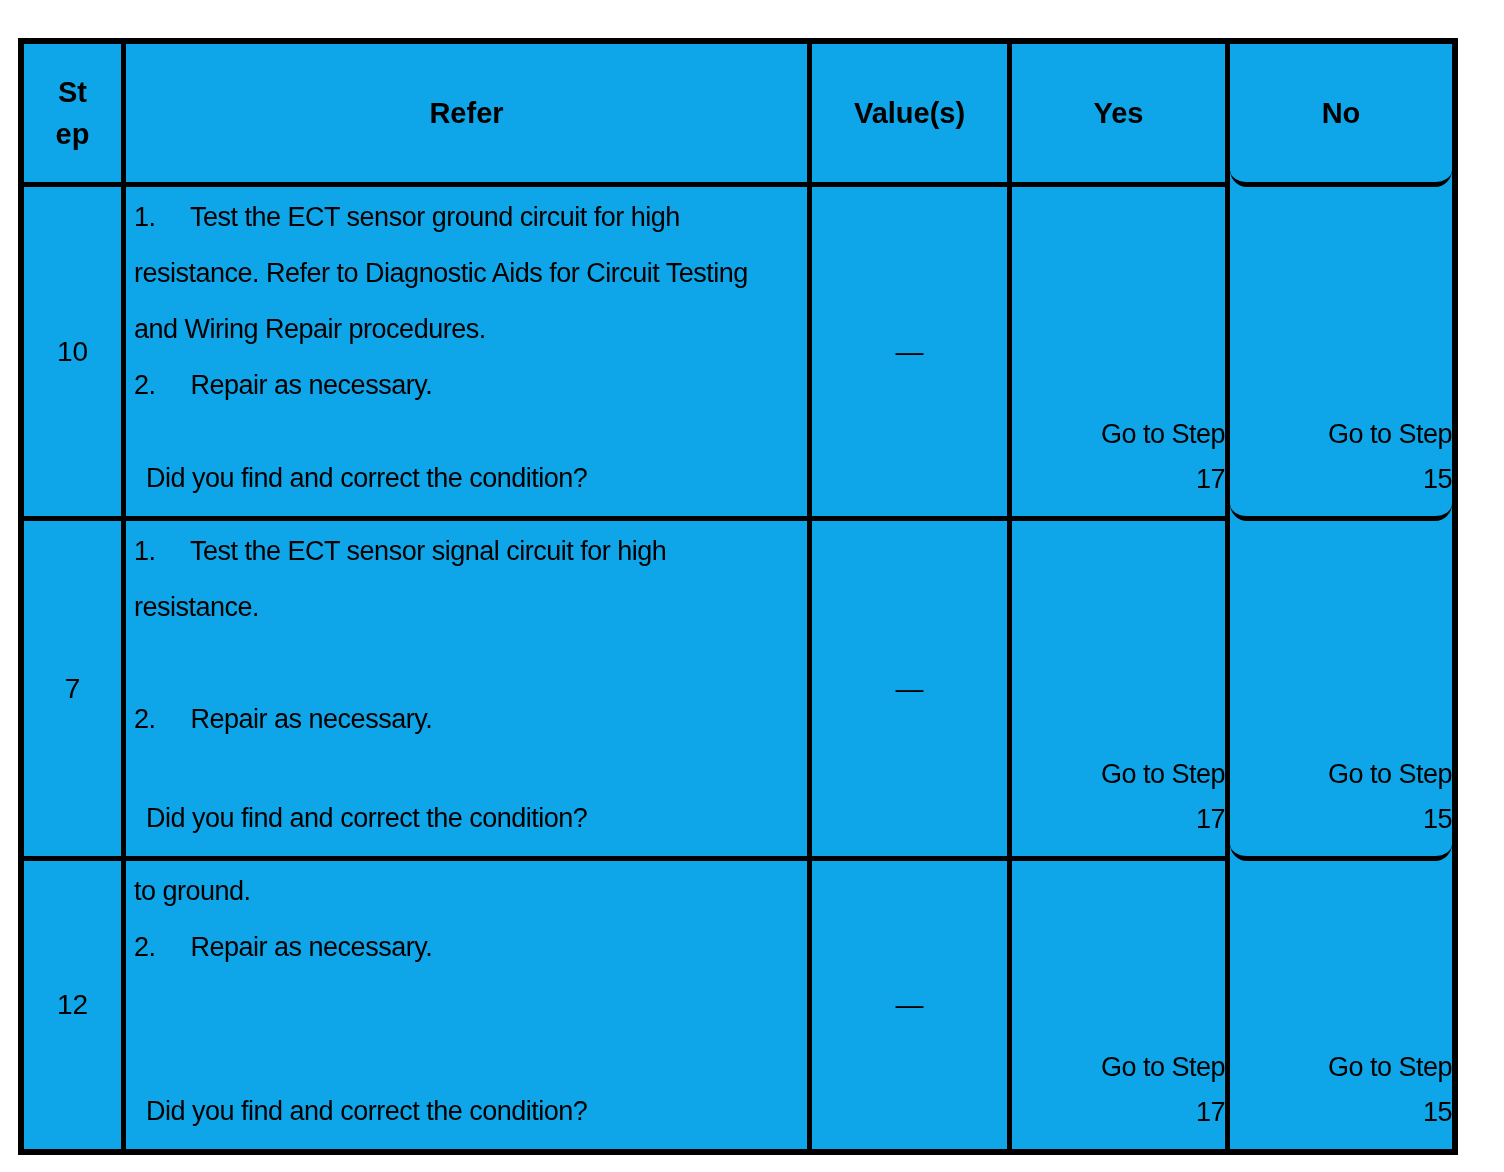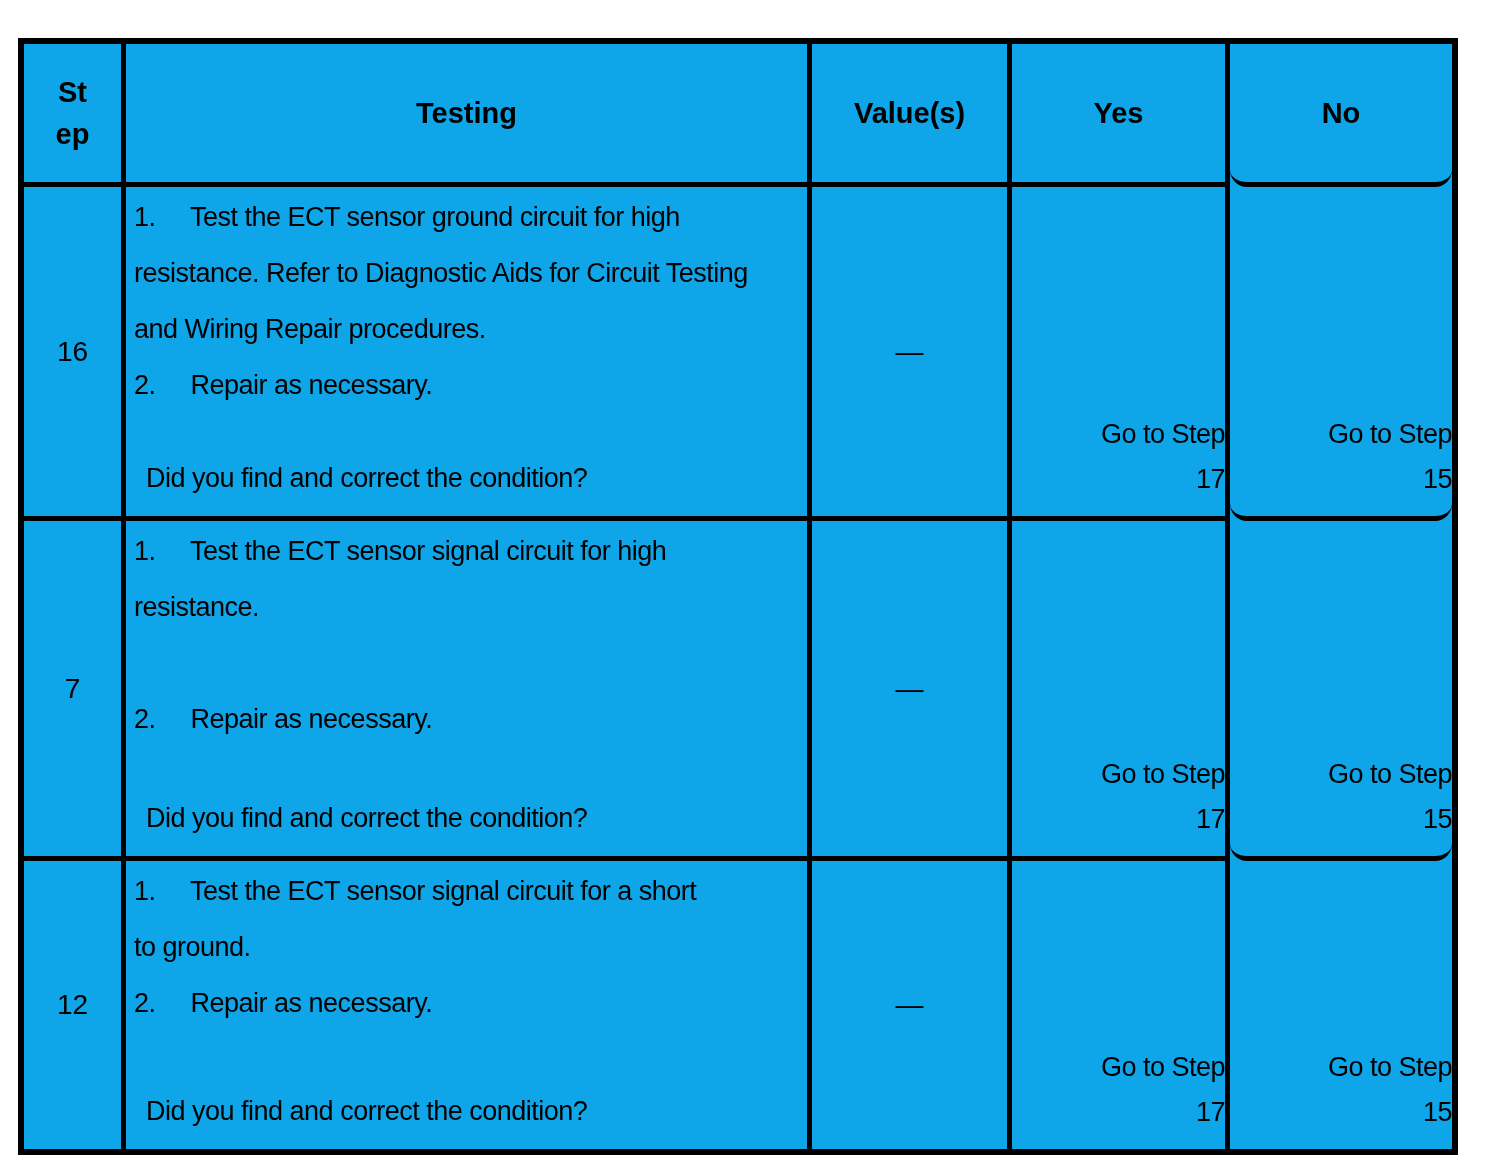--- a/index.html
+++ b/index.html
@@ -86,34 +86,34 @@
 </head>
 <body>
 
 <div class="doc-table">
 
   <div class="cell hcell">
     <div>St</div>
     <div>ep</div>
   </div>
   <div class="cell hcell">
-    <div>Testing</div>
+    <div>Refer</div>
   </div>
   <div class="cell hcell">
     <div>Value(s)</div>
   </div>
   <div class="cell hcell">
     <div>Yes</div>
   </div>
   <div class="cell hcell last-col">
     <div>No</div>
   </div>
 
   <div class="cell step-cell">
-    <div>16</div>
+    <div>10</div>
   </div>
   <div class="cell action-cell">
     <div class="action-line">1.     Test the ECT sensor ground circuit for high</div>
     <div class="action-line">resistance. Refer to Diagnostic Aids for Circuit Testing</div>
     <div class="action-line">and Wiring Repair procedures.</div>
     <div class="action-line">2.     Repair as necessary.</div>
     <div class="question-line">Did you find and correct the condition?</div>
   </div>
   <div class="cell value-cell">
     <div>—</div>
@@ -146,21 +146,20 @@
   </div>
   <div class="cell goto-cell last-col">
     <div class="goto-line">Go to Step</div>
     <div class="goto-line">15</div>
   </div>
 
   <div class="cell step-cell last-row">
     <div>12</div>
   </div>
   <div class="cell action-cell last-row">
-    <div class="action-line">1.     Test the ECT sensor signal circuit for a short</div>
     <div class="action-line">to ground.</div>
     <div class="action-line">2.     Repair as necessary.</div>
     <div class="question-line">Did you find and correct the condition?</div>
   </div>
   <div class="cell value-cell last-row">
     <div>—</div>
   </div>
   <div class="cell goto-cell last-row">
     <div class="goto-line">Go to Step</div>
     <div class="goto-line">17</div>

